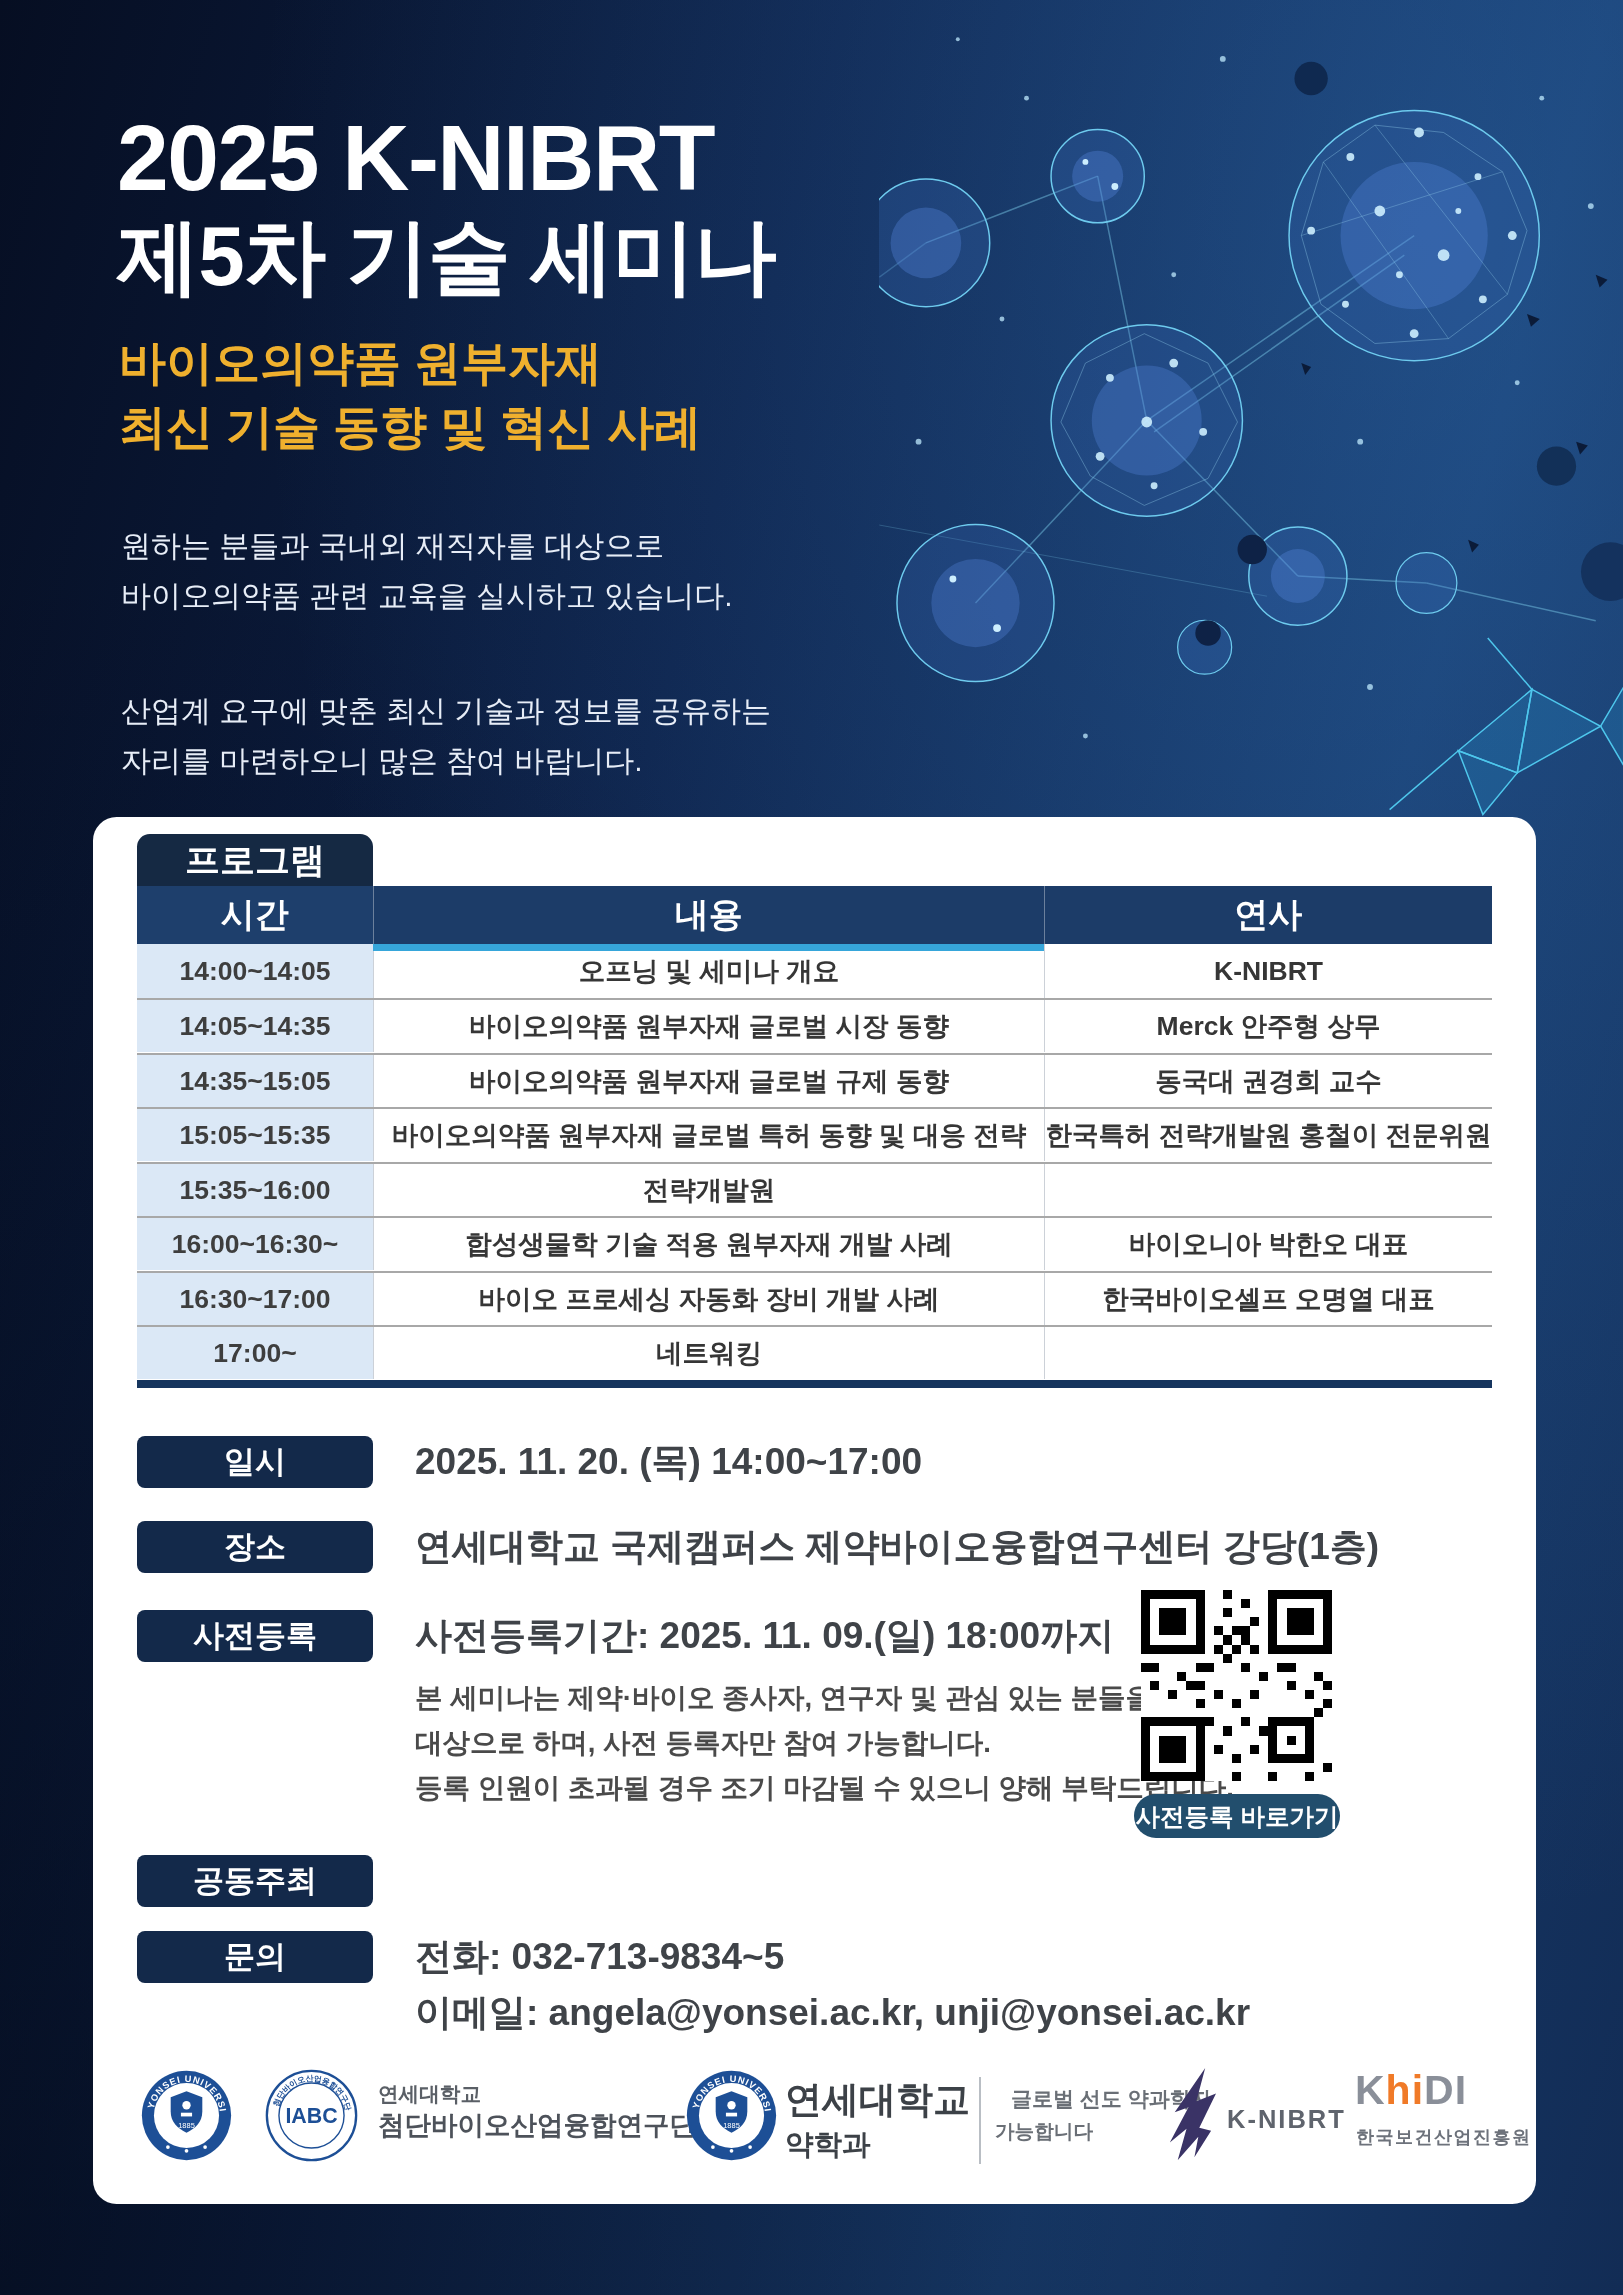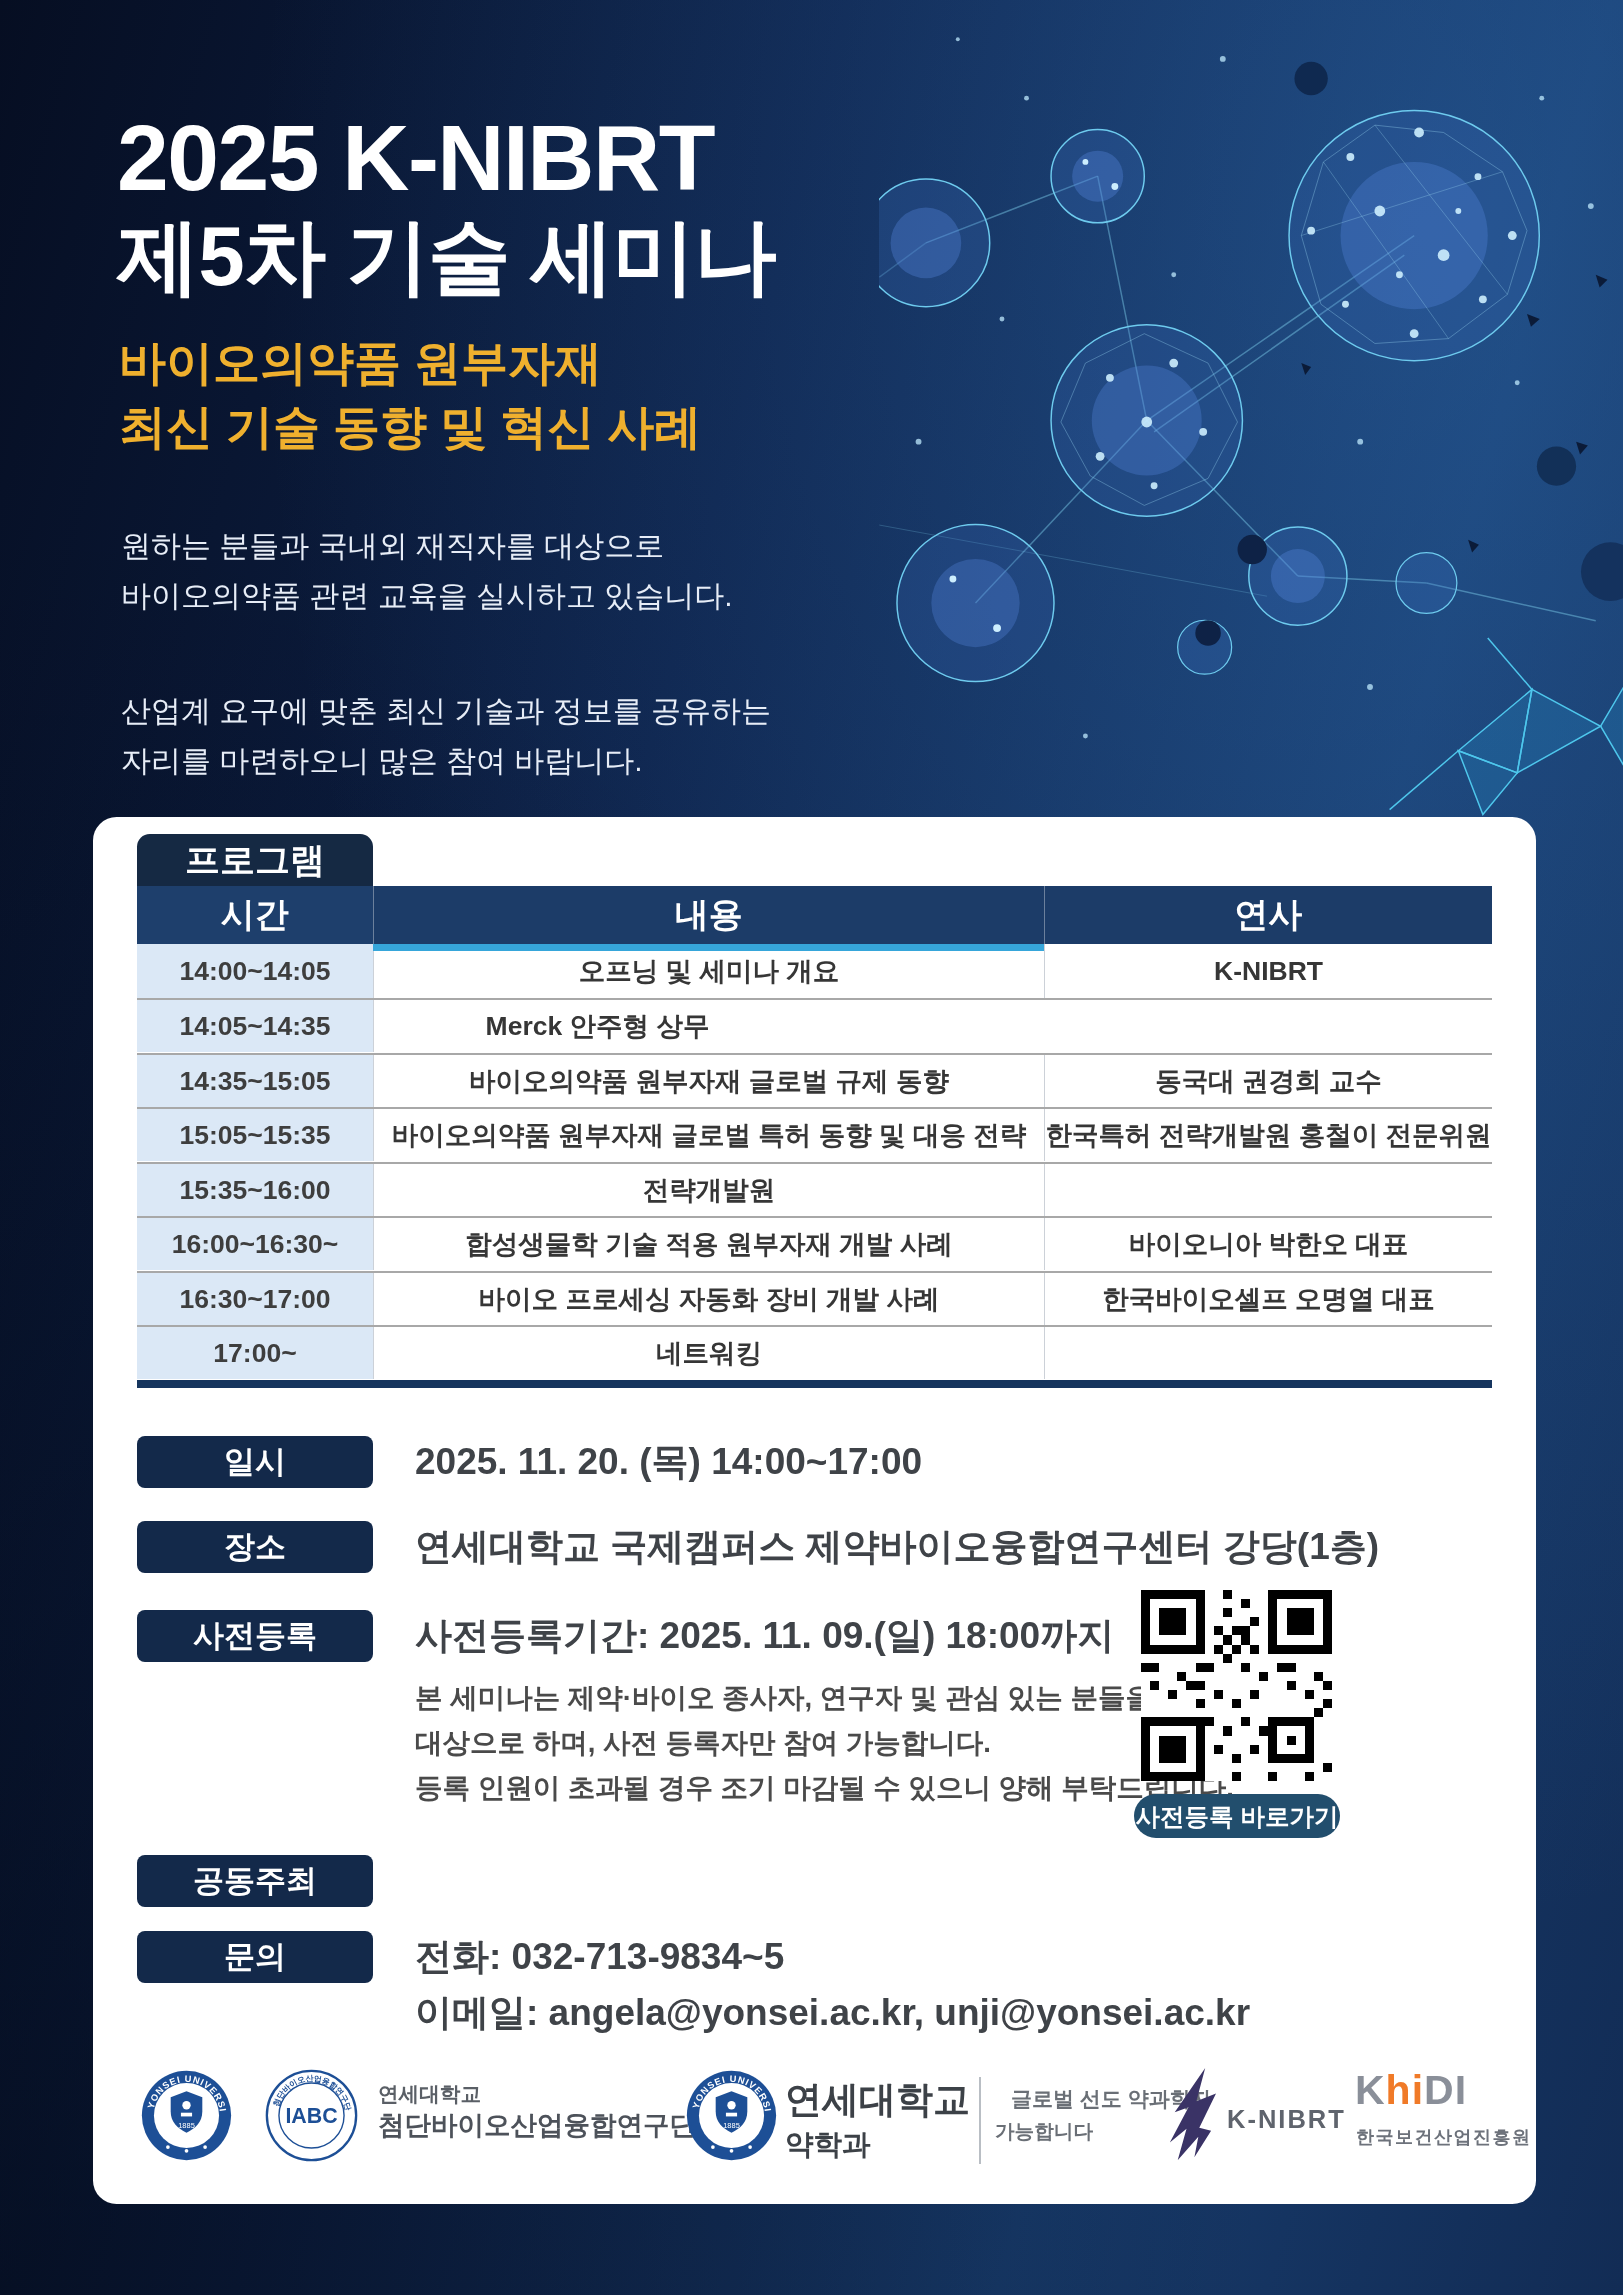--- a/index.html
+++ b/index.html
@@ -202,20 +202,21 @@
   </div>
   <div class="abs cyanline"></div>
 
   <div class="abs trow" style="top:944px">
     <div class="td td-time">14:00~14:05</div>
     <div class="td td-mid">오프닝 및 세미나 개요</div>
     <div class="td td-spk">K-NIBRT</div>
   </div>
   <div class="abs trow bt" style="top:998px">
     <div class="td td-time">14:05~14:35</div>
+    <div class="td td-mid">바이오의약품 원부자재 글로벌 시장 동향</div>
     <div class="td td-spk">Merck 안주형 상무</div>
   </div>
   <div class="abs trow bt" style="top:1053px">
     <div class="td td-time">14:35~15:05</div>
     <div class="td td-mid">바이오의약품 원부자재 글로벌 규제 동향</div>
     <div class="td td-spk">동국대 권경희 교수</div>
   </div>
   <div class="abs trow bt" style="top:1107px">
     <div class="td td-time">15:05~15:35</div>
     <div class="td td-mid">바이오의약품 원부자재 글로벌 특허 동향 및 대응 전략</div>

